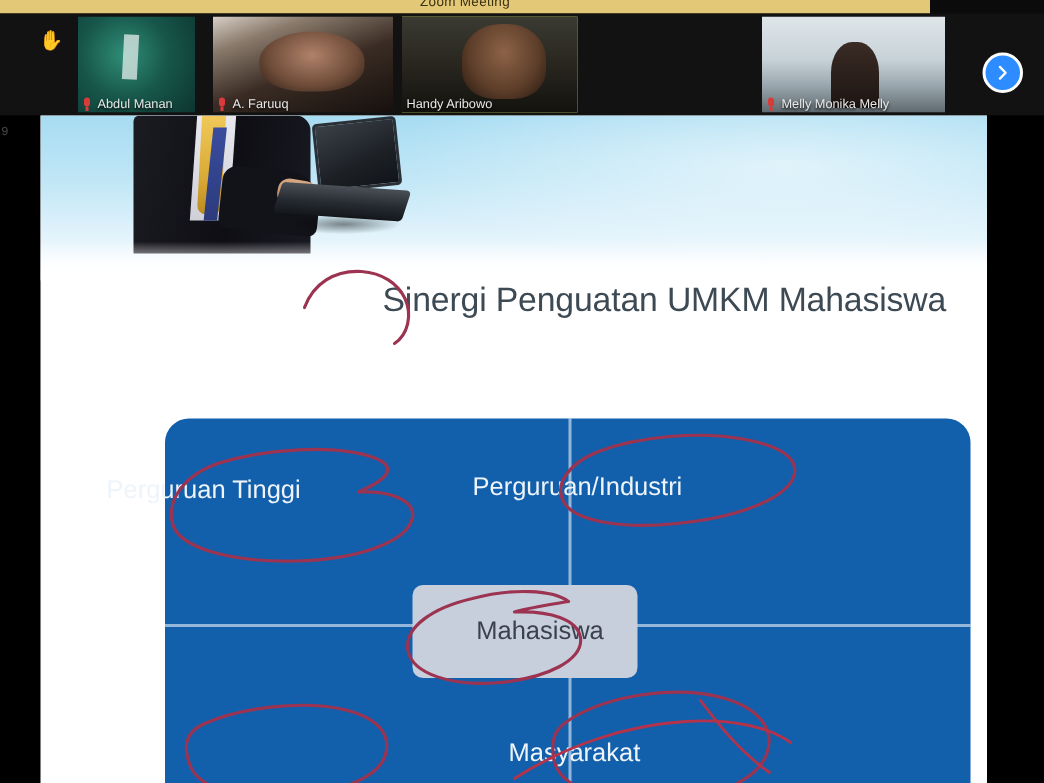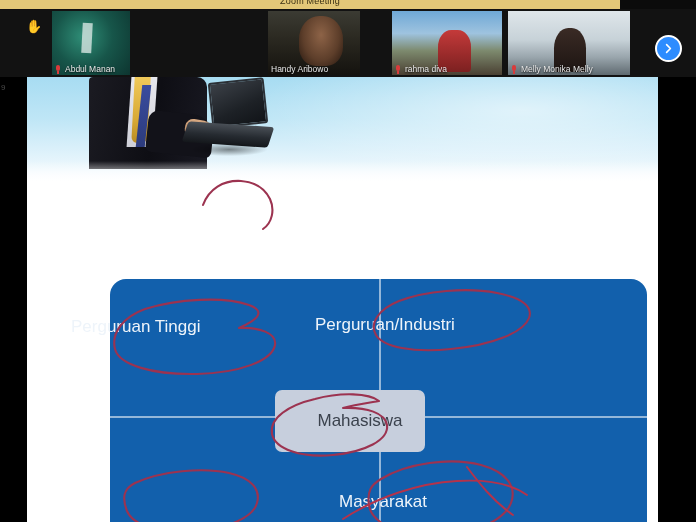--- a/index.html
+++ b/index.html
@@ -284,35 +284,35 @@
     <div class="raise-hand">✋</div>
 
     <div class="tile" style="left:52px;width:78px;">
       <div class="vid v-abdul"></div>
       <div class="namerow">
         <span class="mic"></span>
         <span class="nm">Abdul Manan</span>
       </div>
     </div>
 
-
-    <div class="tile active" style="left:268px;width:92px;">
+    <div class="tile" style="left:142px;width:120px;">
+      <div class="vid v-faruuq"></div>
+      <div class="namerow">
+        <span class="mic"></span>
+        <span class="nm">A. Faruuq</span>
+      </div>
+    </div>
+
+    <div class="tile active" style="left:268px;width:117px;">
       <div class="vid v-handy"></div>
       <div class="namerow">
         <span class="nm">Handy Aribowo</span>
       </div>
     </div>
 
-    <div class="tile" style="left:392px;width:110px;">
-      <div class="vid v-rahma"></div>
-      <div class="namerow">
-        <span class="mic"></span>
-        <span class="nm">rahma diva</span>
-      </div>
-    </div>
 
     <div class="tile" style="left:508px;width:122px;">
       <div class="vid v-melly"></div>
       <div class="namerow">
         <span class="mic"></span>
         <span class="nm">Melly Monika Melly</span>
       </div>
     </div>
 
     <div class="next-btn">
@@ -337,20 +337,21 @@
           <div class="p-tie2"></div>
           <div class="p-arm"></div>
           <div class="p-hand"></div>
           <div class="laptop-screen"></div>
           <div class="laptop-base"></div>
           <div class="laptop-shadow"></div>
         </div>
         <div class="banner-fade"></div>
       </div>
 
+      <div class="slide-title">Sinergi Penguatan UMKM Mahasiswa</div>
 
       <div class="quad">
         <div class="quad-vline"></div>
         <div class="quad-hline"></div>
       </div>
 
       <div class="qlabel q-pt">Perguruan Tinggi</div>
       <div class="qlabel q-pi">Perguruan/Industri</div>
       <div class="qlabel q-ms">Masyarakat</div>
 

